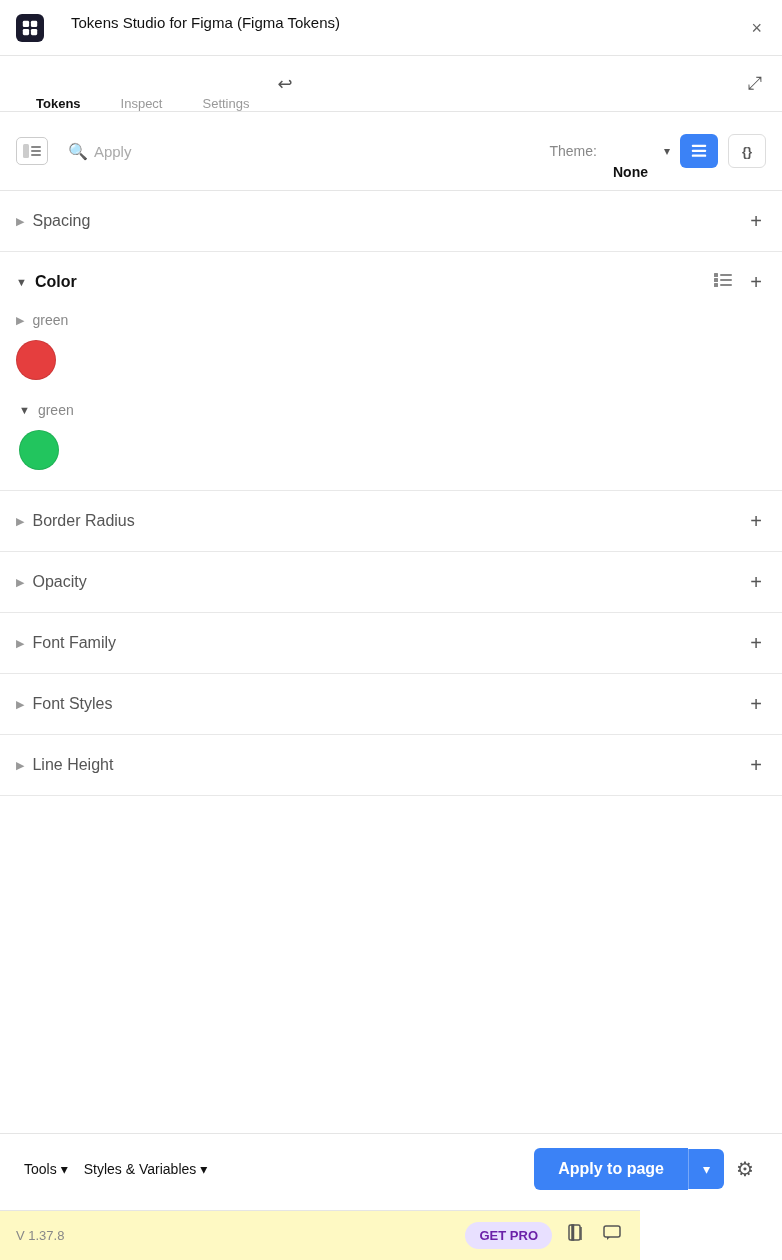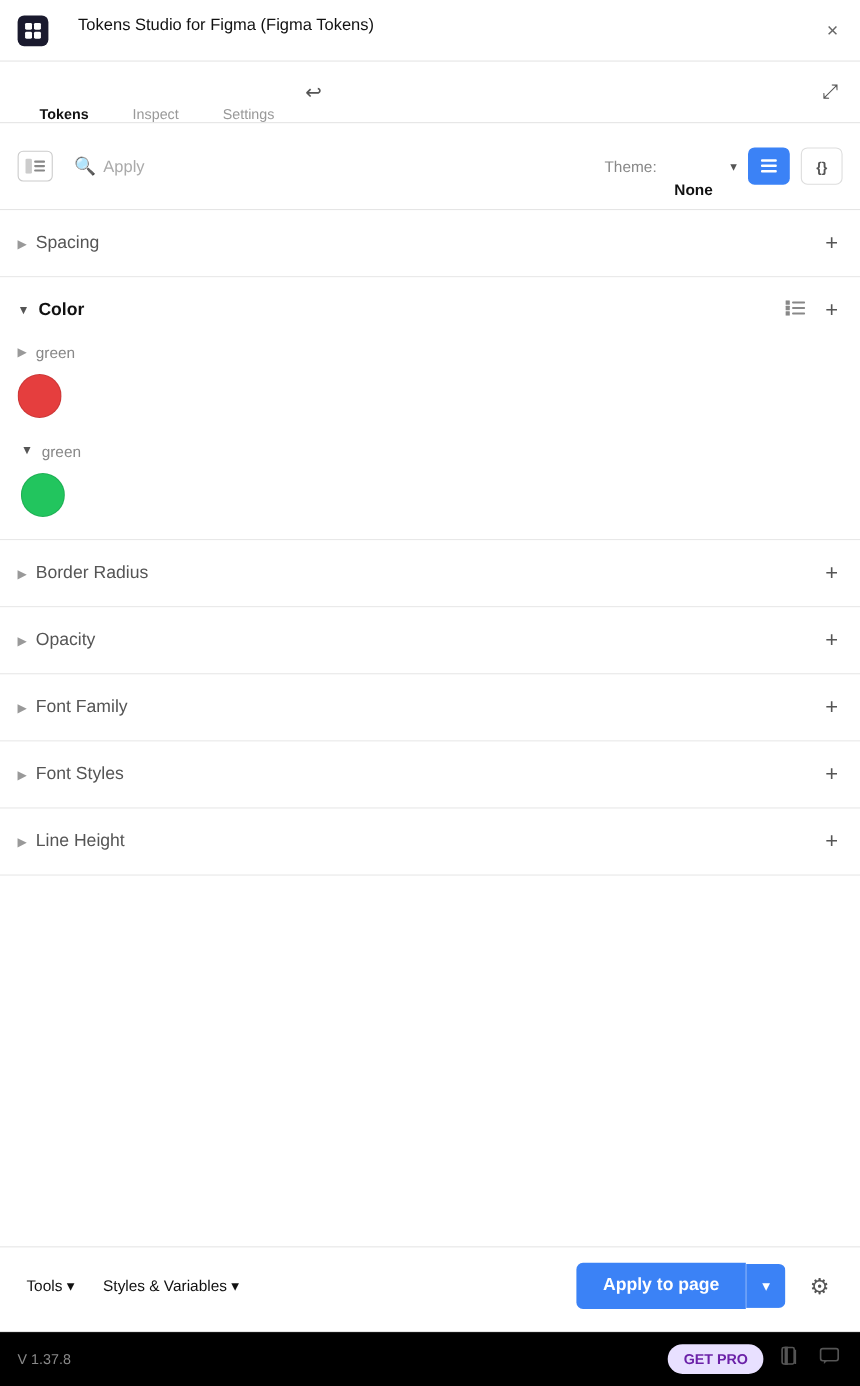--- a/index.html
+++ b/index.html
@@ -276,21 +276,21 @@
     .bottom-toolbar {
       position: fixed;
       bottom: 56px;
       left: 0;
       width: 782px;
       display: flex;
       align-items: center;
       padding: 14px 16px;
       background: #fff;
       border-top: 1px solid #e5e5e5;
-      gap: 10px;
+      gap: 0;
     }
     .tools-btn {
       display: flex;
       align-items: center;
       gap: 4px;
       cursor: pointer;
       font-size: 14px;
       color: #111;
       background: none;
       border: none;
@@ -346,26 +346,26 @@
       font-size: 20px;
       color: #555;
       border-radius: 6px;
     }
 
     
     .status-bar {
       position: fixed;
       bottom: 0;
       left: 0;
-      width: 782px;
+      width: 640px;
       display: flex;
       align-items: center;
       justify-content: space-between;
       padding: 10px 16px;
-      background: #000000;
+      background: #fef9c3;
       border-top: 1px solid #e5e5e5;
     }
     .version-text {
       font-size: 13px;
       color: #888;
     }
     .status-right {
       display: flex;
       align-items: center;
       gap: 12px;

